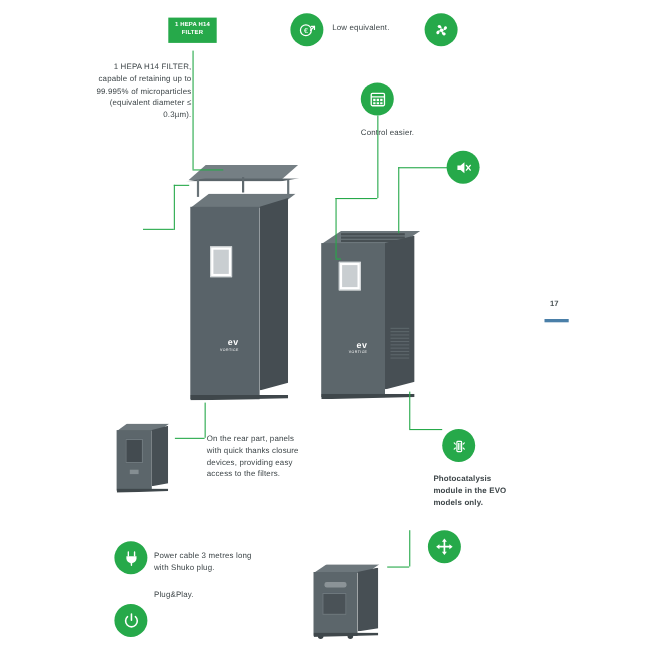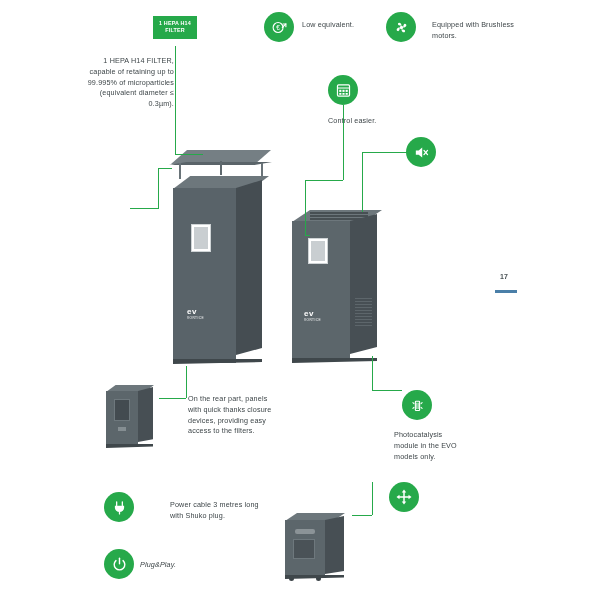--- a/index.html
+++ b/index.html
@@ -100,21 +100,21 @@
     position: absolute;
     left: 2px; right: 2px; top: 2px; bottom: 2px;
     background: #c9ced1;
   }
   .logo {
     position: absolute;
     color: #ffffff;
     font-size: 8px;
     font-weight: bold;
     letter-spacing: 0.5px;
-    text-align: left;
+    text-align: right;
     line-height: 1;
   }
   .logo small {
     display: block;
     font-size: 3.2px;
     font-weight: normal;
     letter-spacing: 0.4px;
     margin-top: 1px;
   }
   .vents {
@@ -260,21 +260,20 @@
 
   <div class="badge" style="left:386px; top:12px;">
     <svg width="17" height="17" viewBox="0 0 24 24" aria-hidden="true">
       <circle cx="12" cy="12" r="2.4" fill="#ffffff"></circle>
       <path d="M12 9.6 C12 5 8 4 7 6.5 C6.2 8.6 9.2 9.6 12 9.6 Z" fill="#ffffff"></path>
       <path d="M14.4 12 C19 12 20 8 17.5 7 C15.4 6.2 14.4 9.2 14.4 12 Z" fill="#ffffff"></path>
       <path d="M12 14.4 C12 19 16 20 17 17.5 C17.8 15.4 14.8 14.4 12 14.4 Z" fill="#ffffff"></path>
       <path d="M9.6 12 C5 12 4 16 6.5 17 C8.6 17.8 9.6 14.8 9.6 12 Z" fill="#ffffff"></path>
     </svg>
   </div>
-  <div class="callout right" style="left:432px; top:20px; width:90px;">Equipped with Brushless motors.</div>
 
   <div class="badge" style="left:328px; top:75px;">
     <svg width="17" height="17" viewBox="0 0 24 24" aria-hidden="true">
       <rect x="3.5" y="4" width="17" height="16" rx="1.5" fill="none" stroke="#ffffff" stroke-width="1.7"></rect>
       <line x1="3.5" y1="8.5" x2="20.5" y2="8.5" stroke="#ffffff" stroke-width="1.5"></line>
       <rect x="6" y="11" width="3" height="3" fill="#ffffff"></rect>
       <rect x="10.5" y="11" width="3" height="3" fill="#ffffff"></rect>
       <rect x="15" y="11" width="3" height="3" fill="#ffffff"></rect>
       <rect x="6" y="15.5" width="3" height="2.5" fill="#ffffff"></rect>
       <rect x="10.5" y="15.5" width="3" height="2.5" fill="#ffffff"></rect>
@@ -295,49 +294,49 @@
     <svg width="17" height="17" viewBox="0 0 24 24" aria-hidden="true">
       <rect x="9" y="6" width="6" height="13" rx="1" fill="none" stroke="#ffffff" stroke-width="1.6"></rect>
       <line x1="11" y1="8" x2="11" y2="17" stroke="#ffffff" stroke-width="1.2"></line>
       <line x1="13" y1="8" x2="13" y2="17" stroke="#ffffff" stroke-width="1.2"></line>
       <line x1="5.5" y1="8" x2="7" y2="9.5" stroke="#ffffff" stroke-width="1.5" stroke-linecap="round"></line>
       <line x1="5.5" y1="16" x2="7" y2="14.5" stroke="#ffffff" stroke-width="1.5" stroke-linecap="round"></line>
       <line x1="18.5" y1="8" x2="17" y2="9.5" stroke="#ffffff" stroke-width="1.5" stroke-linecap="round"></line>
       <line x1="18.5" y1="16" x2="17" y2="14.5" stroke="#ffffff" stroke-width="1.5" stroke-linecap="round"></line>
     </svg>
   </div>
-  <div class="callout" style="left:394px; top:430px; width:70px;">Photocatalysis module in the EVO models only.</div>
+  <div class="callout" style="left:394px; top:430px; width:70px;font-weight:bold;">Photocatalysis module in the EVO models only.</div>
 
   <div class="badge" style="left:389px; top:482px;">
     <svg width="18" height="18" viewBox="0 0 24 24" aria-hidden="true">
       <path d="M12 2 L15 6 H9 Z" fill="#ffffff"></path>
       <path d="M12 22 L9 18 H15 Z" fill="#ffffff"></path>
       <path d="M2 12 L6 9 V15 Z" fill="#ffffff"></path>
       <path d="M22 12 L18 15 V9 Z" fill="#ffffff"></path>
       <line x1="12" y1="5" x2="12" y2="19" stroke="#ffffff" stroke-width="2"></line>
       <line x1="5" y1="12" x2="19" y2="12" stroke="#ffffff" stroke-width="2"></line>
     </svg>
   </div>
 
   <div class="badge" style="left:104px; top:492px;">
     <svg width="17" height="17" viewBox="0 0 24 24" aria-hidden="true">
       <path d="M8 4 V9 M16 4 V9" stroke="#ffffff" stroke-width="1.8" stroke-linecap="round"></path>
       <path d="M5.5 9.5 H18.5 V12 a6.5 6.5 0 0 1 -13 0 Z" fill="#ffffff"></path>
       <path d="M12 18.5 V21" stroke="#ffffff" stroke-width="1.8" stroke-linecap="round"></path>
     </svg>
   </div>
-  <div class="callout" style="left:140px; top:500px; width:100px;margin-left:30px;">Power cable 3 metres long with Shuko plug.</div>
+  <div class="callout" style="left:140px; top:500px; width:100px;">Power cable 3 metres long with Shuko plug.</div>
 
   <div class="badge" style="left:104px; top:549px;">
     <svg width="17" height="17" viewBox="0 0 24 24" aria-hidden="true">
       <path d="M7 6.5 a7.5 7.5 0 1 0 10 0" fill="none" stroke="#ffffff" stroke-width="2" stroke-linecap="round"></path>
       <line x1="12" y1="3" x2="12" y2="11" stroke="#ffffff" stroke-width="2" stroke-linecap="round"></line>
     </svg>
   </div>
-  <div class="callout" style="left:140px; top:560px; width:100px;font-style:italic;">Plug&amp;Play.</div>
+  <div class="callout" style="left:140px; top:536px; width:100px;">Plug&amp;Play.</div>
 
   <div class="hepa-chip" style="left:153px; top:16px;">
     <span>1 HEPA H14</span><br>
     <span>FILTER</span>
   </div>
 
   <div class="callout rightalign" style="left:76px; top:56px; width:98px;">1 HEPA H14 FILTER, capable of retaining up to 99.995% of microparticles (equivalent diameter ≤ 0.3µm).</div>
 
 
   <div class="callout" style="left:188px; top:394px; width:86px;">On the rear part, panels with quick thanks closure devices, providing easy access to the filters.</div>

